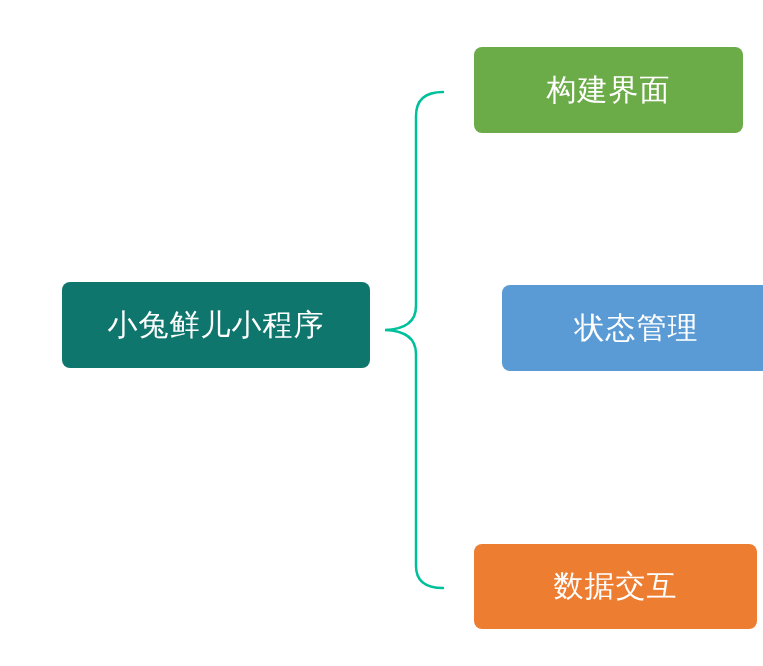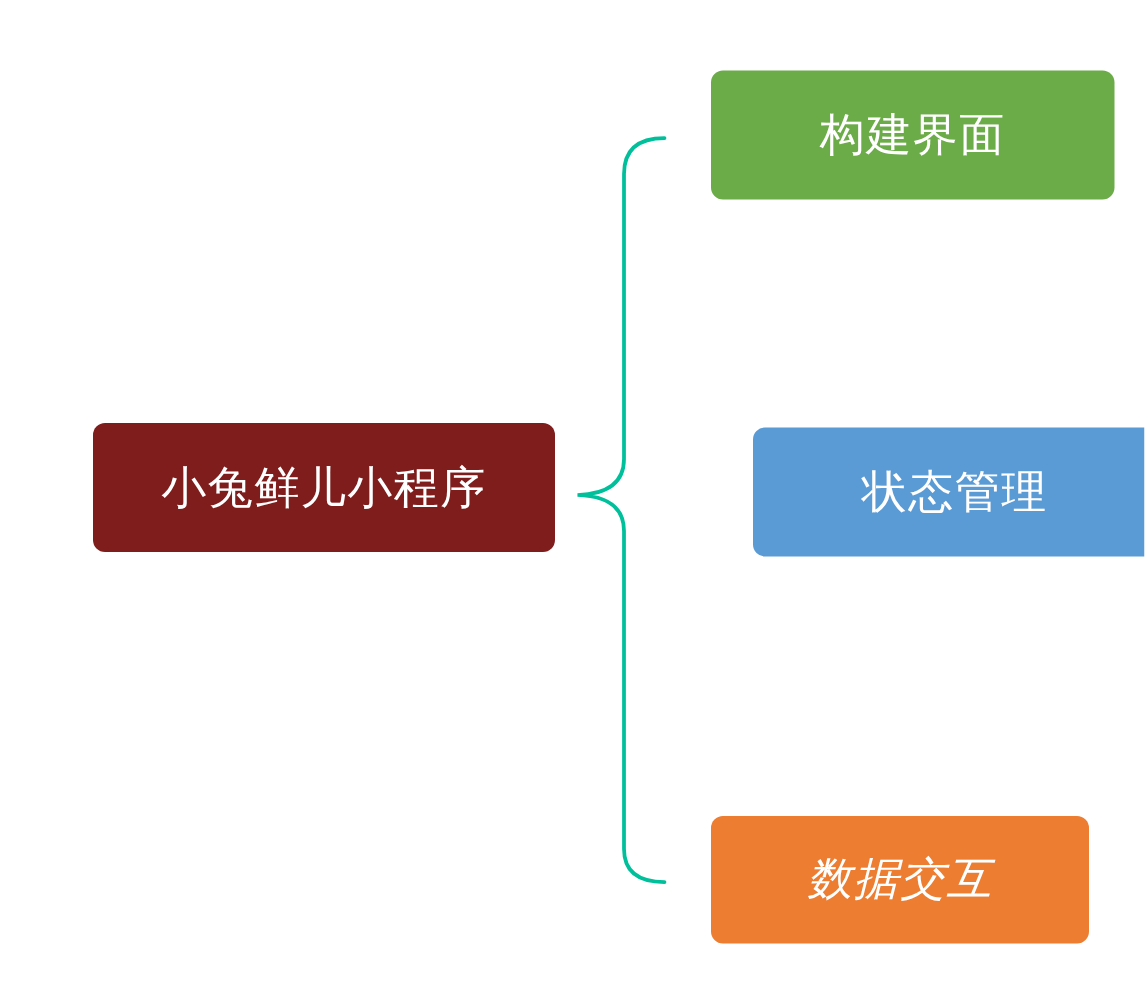--- a/index.html
+++ b/index.html
@@ -39,43 +39,42 @@
   }
   .node-branch-2 {
     left: 474px;
     top: 285px;
     width: 269px;
     height: 86px;
   }
   .node-branch-3 {
     left: 474px;
     top: 544px;
-    width: 252px;
+    width: 283px;
     height: 85px;
-    font-style: italic;
   }
   .brace {
     position: absolute;
     left: 0;
     top: 0;
     width: 763px;
     height: 666px;
     pointer-events: none;
   }
 </style>
 </head>
 <body>
 
 <div class="canvas" style="background-color: rgb(255, 255, 255);">
 
   <svg class="brace" viewBox="0 0 763 666" xmlns="http://www.w3.org/2000/svg">
     <path d="M 443 92 Q 416 92 416 116 L 416 306 Q 416 329 385 330 Q 416 331 416 354 L 416 566 Q 416 588 443 588" fill="none" stroke-width="2.5" stroke-linecap="round" stroke="#00BF9B"></path>
   </svg>
 
-  <div class="node node-root" style="background-color: #7f1d1d;">
+  <div class="node node-root" style="background-color: #0f766e;">
     <span style="color: rgb(255, 255, 255);">小兔鲜儿小程序</span>
   </div>
 
   <div class="node node-branch-1" style="background-color: rgb(107, 171, 72);">
     <span style="color: rgb(255, 255, 255);">构建界面</span>
   </div>
 
   <div class="node node-branch-2" style="background-color: rgb(91, 155, 213); margin-left: 28px;">
     <span style="color: rgb(255, 255, 255);">状态管理</span>
   </div>

